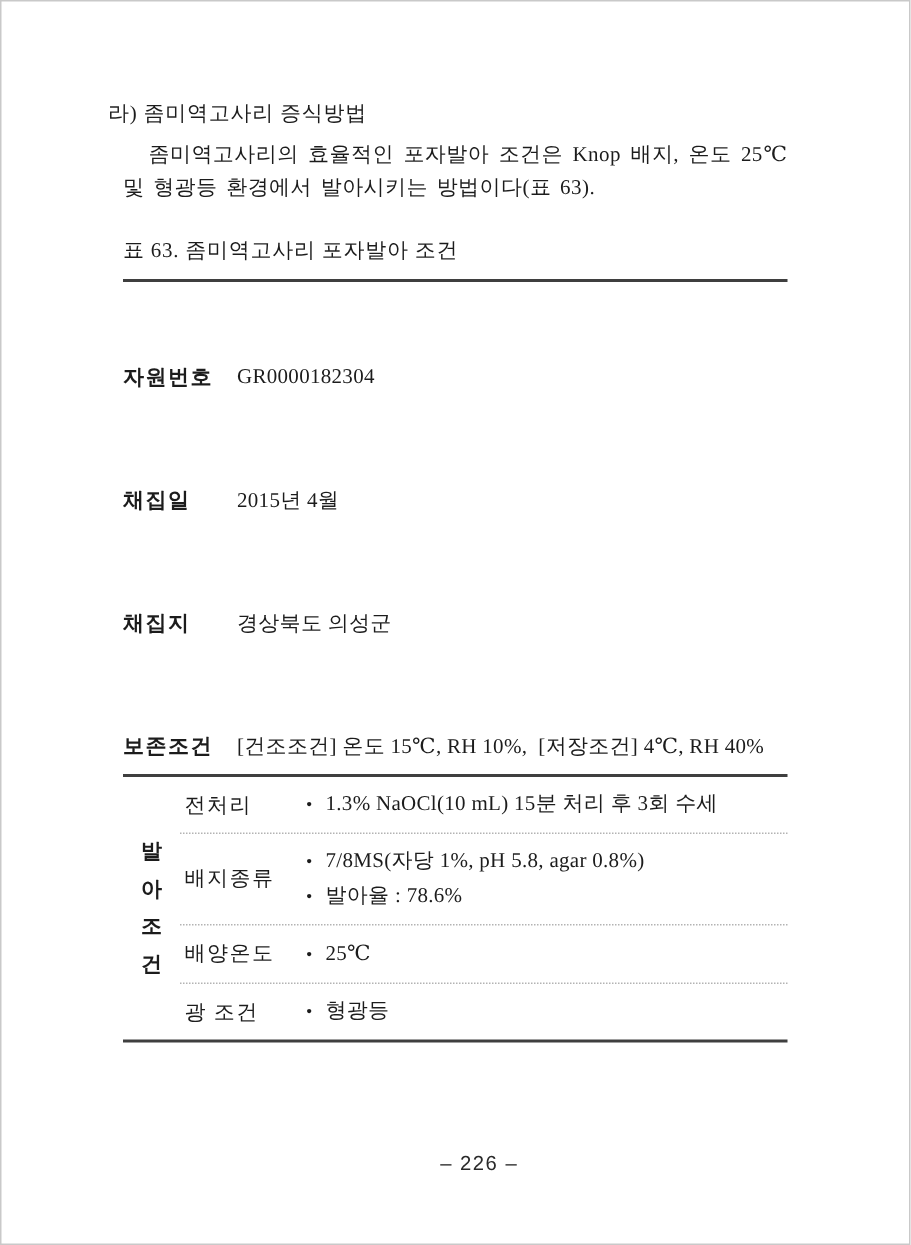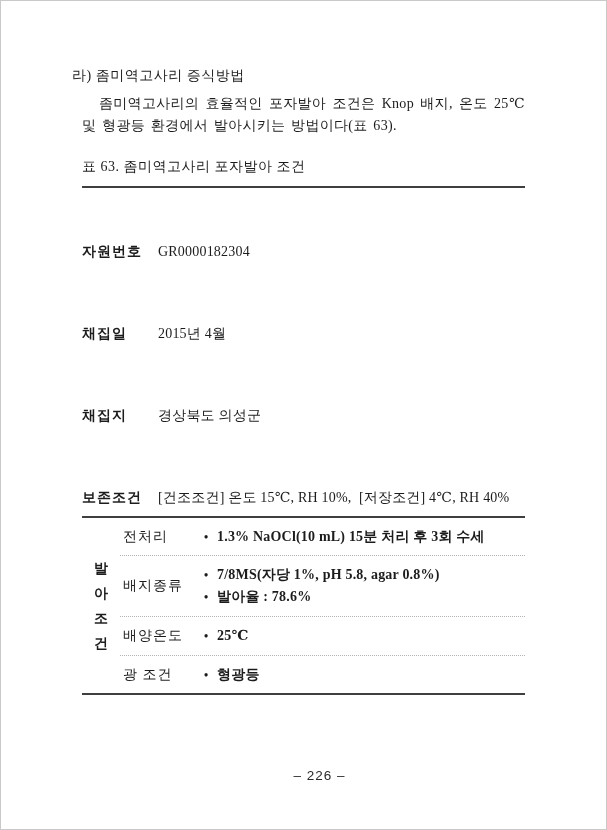--- a/index.html
+++ b/index.html
@@ -42,21 +42,21 @@
   }
   .inner-rows { flex: 1; display: flex; flex-direction: column; }
   .inner-row { display: flex; align-items: center; }
   .inner-row.sep { border-top: 1px dotted #b3b3b3; justify-content: flex-end; }
   .row-pre    { height: 37px; }
   .row-medium { height: 61px; }
   .row-temp   { height: 39px; }
   .row-light  { height: 38px; }
   .inner-label { width: 84px; flex: none; padding-left: 3px; letter-spacing: 1px; }
   .inner-values { flex: 1; line-height: 22px; }
-  .bullet-line { white-space: nowrap; letter-spacing: 0.2px; font-weight: bold; }
+  .bullet-line { white-space: nowrap; letter-spacing: 0.2px; }
   .bullet-char { display: inline-block; width: 13px; font-size: 12px; }
   .page-number {
     position: absolute; left: 0; top: 767px; width: 100%;
     text-align: center; font-size: 13.5px; color: #2a2a2a;
     font-family: "Liberation Sans", "DejaVu Sans", sans-serif;
     letter-spacing: 1px;
     padding-left: 32px;
   }
 </style>
 </head>

